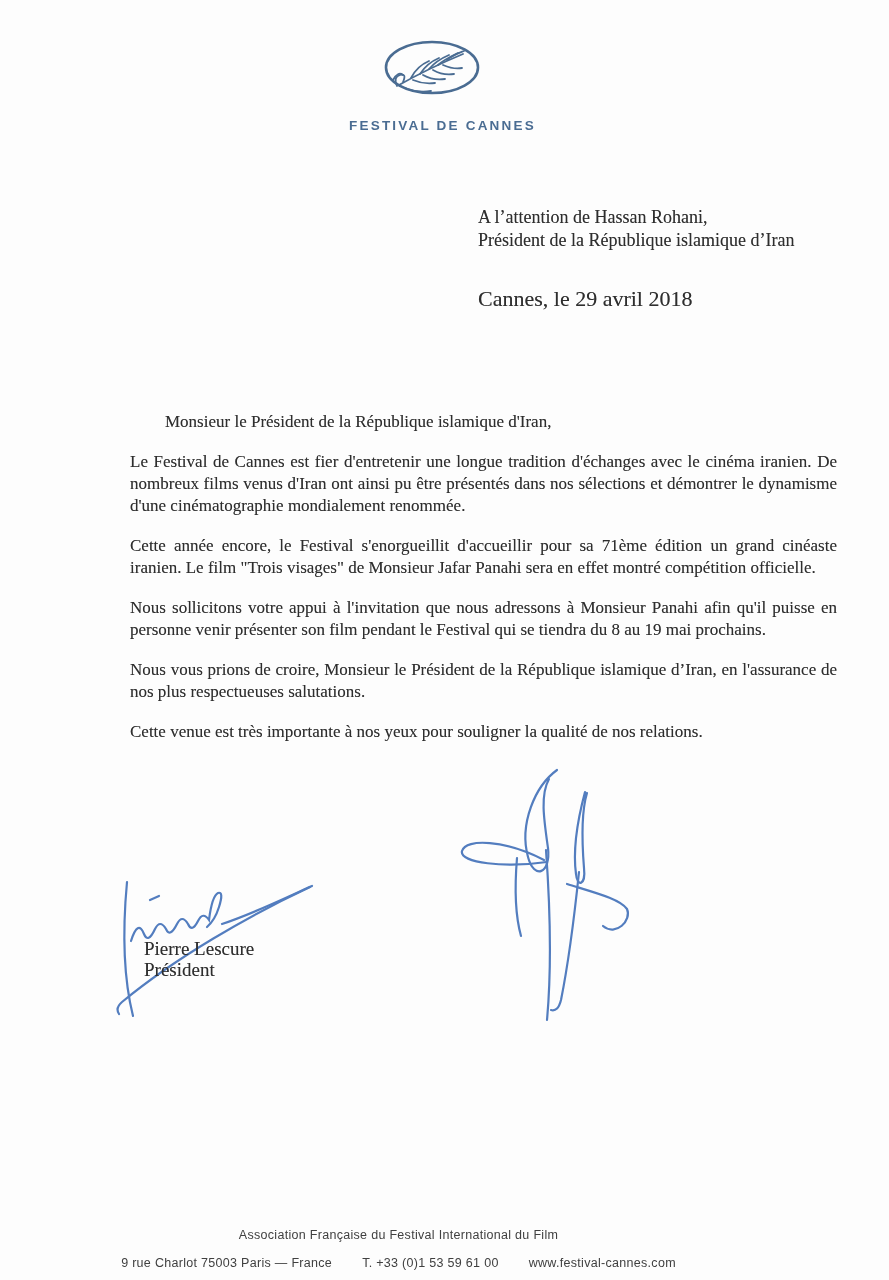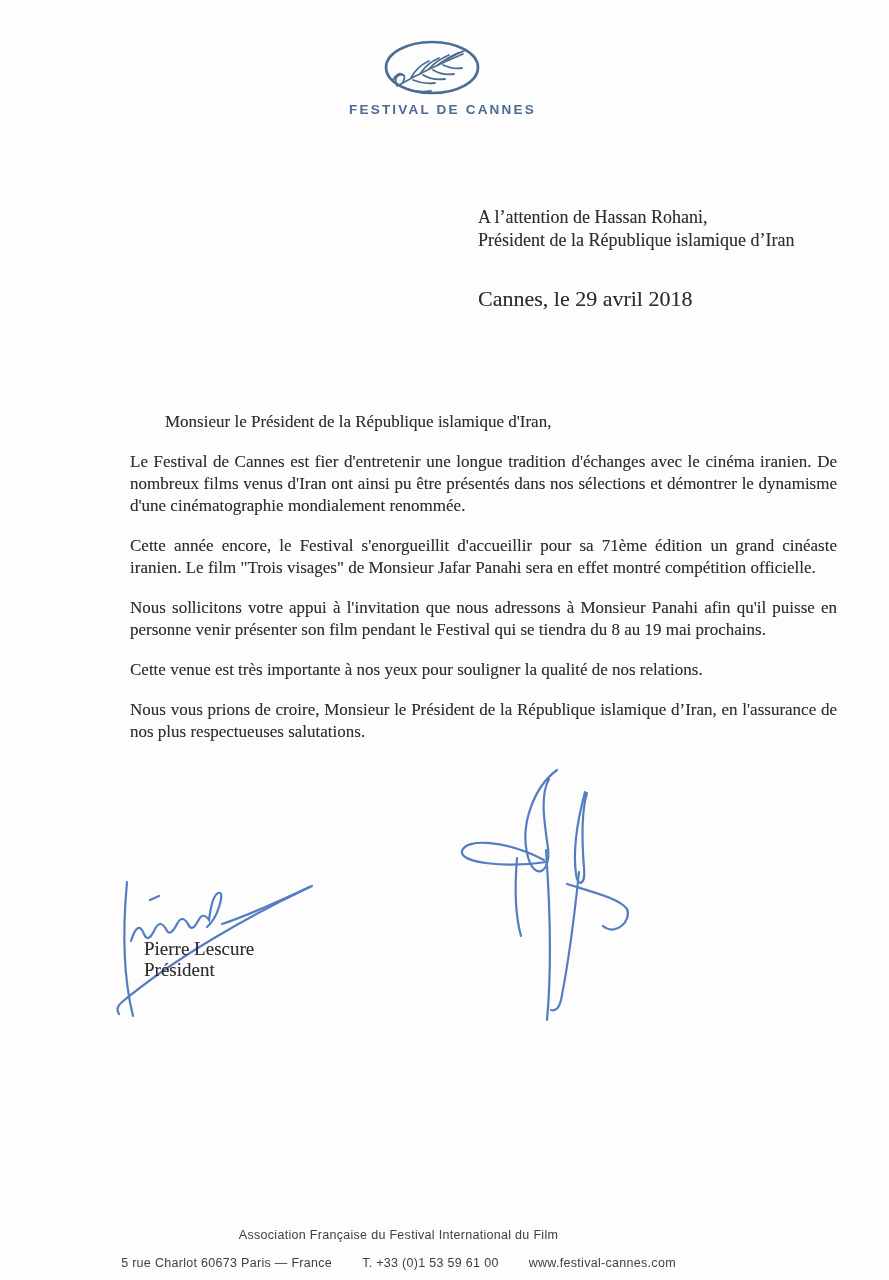--- a/index.html
+++ b/index.html
@@ -12,21 +12,21 @@
     color:#303030;
   }
   
   .letterhead{
     position:absolute;top:38px;left:0;width:100%;
     text-align:center;
   }
   .letterhead-inner{display:inline-block;transform:translateX(-13px);}
   .logo-svg{display:block;margin:0 auto;}
   .logo-label{
-    margin-top:4px;
+    margin-top:20px;
     font-family:"Liberation Sans", sans-serif;
     font-size:13.5px;
     font-weight:600;
     letter-spacing:2.2px;
     color:#4a6c92;
     padding-left:22px;
   }
   
   .recipient{
     position:absolute;left:478px;top:206px;
@@ -115,22 +115,22 @@
     <div>Président de la République islamique d’Iran</div>
   </div>
 
   <div class="dateline">Cannes, le 29 avril 2018</div>
 
   <div class="body">
     <p class="salutation">Monsieur le Président de la République islamique d'Iran,</p>
     <p>Le Festival de Cannes est fier d'entretenir une longue tradition d'échanges avec le cinéma iranien. De nombreux films venus d'Iran ont ainsi pu être présentés dans nos sélections et démontrer le dynamisme d'une cinématographie mondialement renommée.</p>
     <p>Cette année encore, le Festival s'enorgueillit d'accueillir pour sa 71ème édition un grand cinéaste iranien. Le film "Trois visages" de Monsieur Jafar Panahi sera en effet montré compétition officielle.</p>
     <p>Nous sollicitons votre appui à l'invitation que nous adressons à Monsieur Panahi afin qu'il puisse en personne venir présenter son film pendant le Festival qui se tiendra du 8 au 19 mai prochains.</p>
+    <p>Nous vous prions de croire, Monsieur le Président de la République islamique d’Iran, en l'assurance de nos plus respectueuses salutations.</p>
     <p>Cette venue est très importante à nos yeux pour souligner la qualité de nos relations.</p>
-    <p>Nous vous prions de croire, Monsieur le Président de la République islamique d’Iran, en l'assurance de nos plus respectueuses salutations.</p>
   </div>
 
   <svg class="ink" viewBox="0 0 889 1280">
     <g stroke="#4573ba" stroke-width="2.2" fill="none" stroke-linecap="round" opacity="0.92">
       <g>
         <path d="M127,882 C123,925 122,972 133,1016"></path>
         <path d="M131,941 q7,-22 13,-7 q4,10 11,-5 q5,-10 11,0 q4,9 11,-5 q5,-10 11,0 q4,9 10,-3 q5,-10 11,-1 q3,-24 9,-27 q6,-2 1,14 q-4,13 -12,20"></path>
         <path d="M222,924 C255,913 285,898 312,886"></path>
         <path d="M310,887 C250,915 175,958 122,1002 q-7,6 -3,12"></path>
         <path d="M150,900 l9,-4"></path>
@@ -149,20 +149,20 @@
 
   <div class="sig left">
     <div>Pierre Lescure</div>
     <div>Président</div>
   </div>
 
   <footer class="footer">
     <div class="footer-inner">
       <div>Association Française du Festival International du Film</div>
       <div class="footer-row">
-        <span>5 rue Charlot 60673 Paris — France</span>
+        <span>9 rue Charlot 75003 Paris — France</span>
         <span>T. +33 (0)1 53 59 61 00</span>
         <span>www.festival-cannes.com</span>
       </div>
     </div>
   </footer>
 
 </div>
 
 </body></html>

